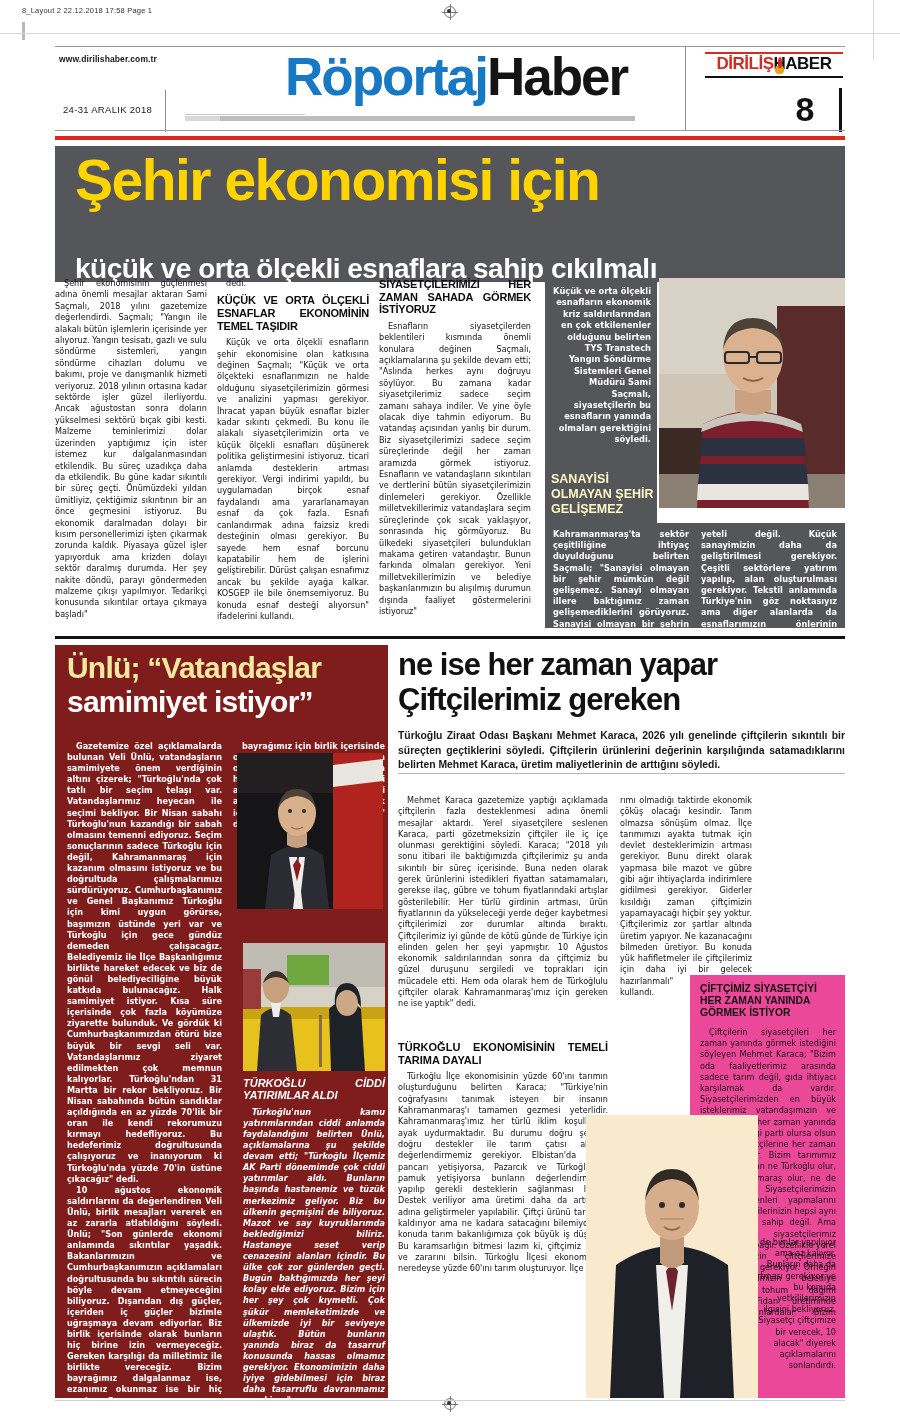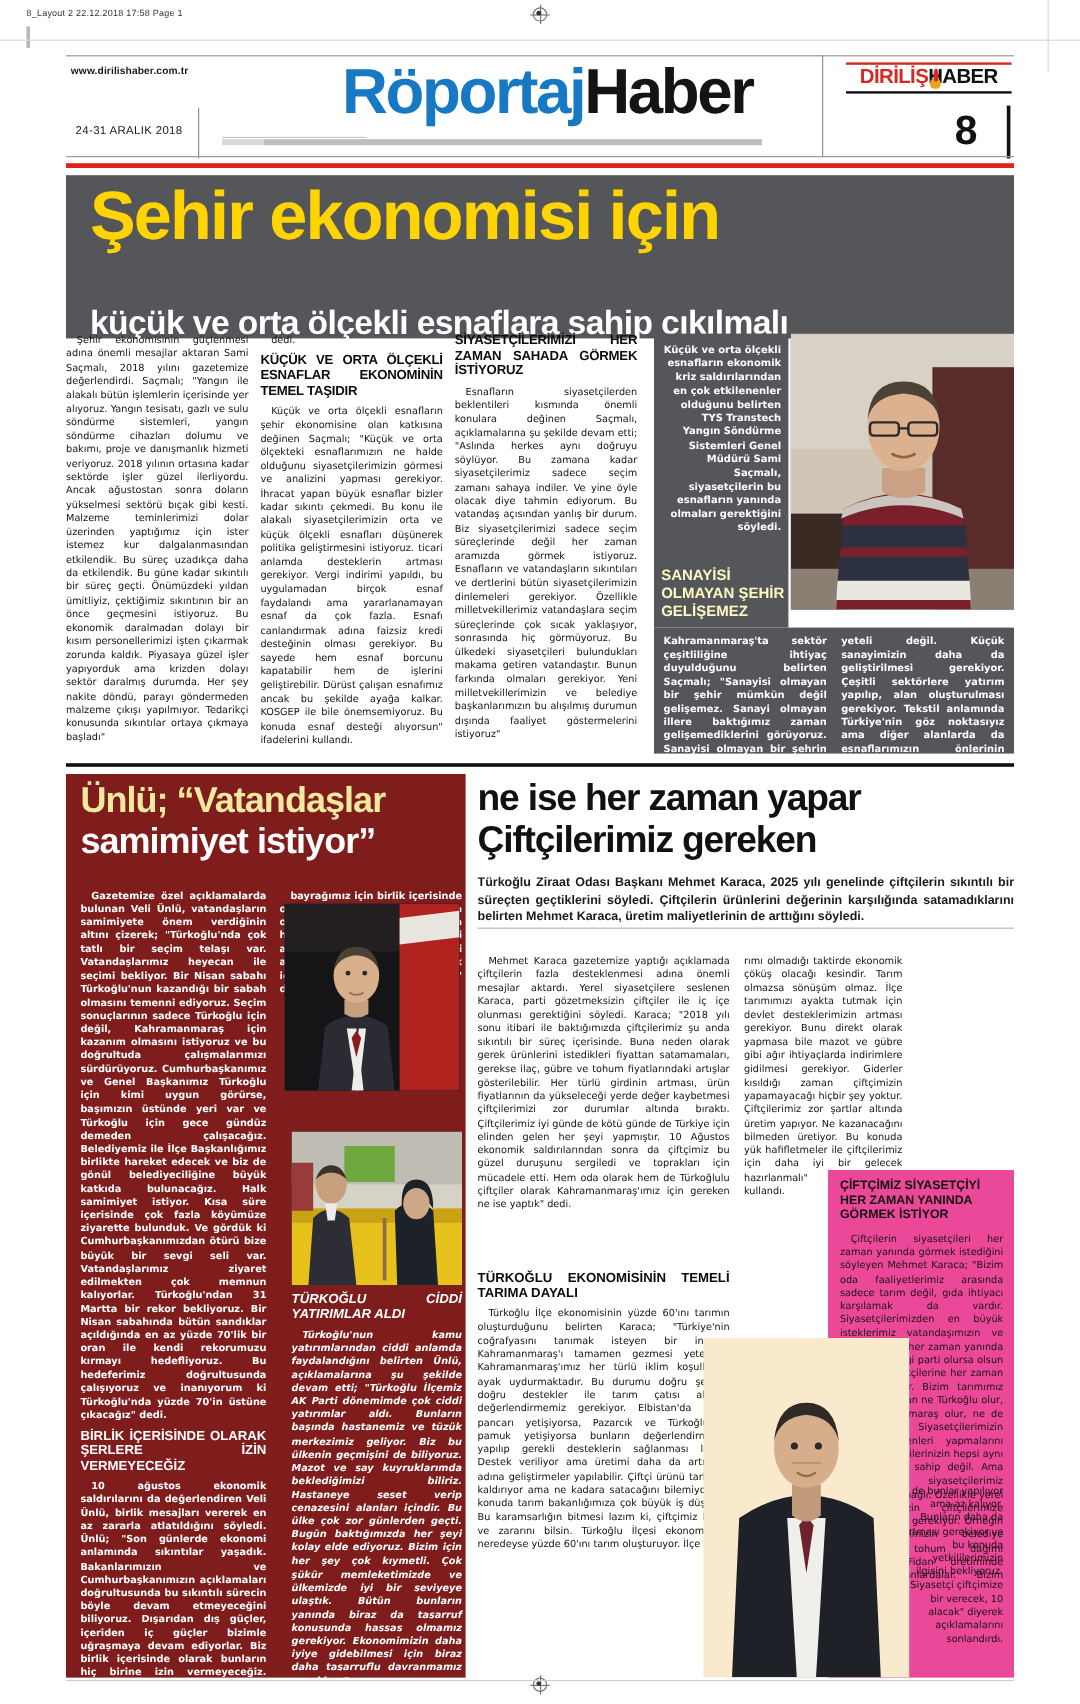--- a/index.html
+++ b/index.html
@@ -104,21 +104,21 @@
   .a3{position:absolute;left:398px;top:645px;width:447px;height:753px;}
   .a3 .h1{position:absolute;left:0;top:2px;width:447px;font-size:31px;font-weight:700;line-height:35px;
           letter-spacing:-1px;color:#111;}
   .a3 .lead{position:absolute;left:0;top:84px;width:447px;font-size:10.4px;line-height:14.6px;color:#1a1a1a;
             font-weight:700;text-align:justify;}
   .a3 .lead span{border-bottom:1px solid #b9b9b9;display:block;}
   .a3 .bodyL{position:absolute;left:0;top:150px;width:210px;font-size:8.1px;line-height:11.3px;color:#121212;
              text-align:justify;font-family:"DejaVu Sans", sans-serif;}
   .a3 .bodyR{position:absolute;left:222px;top:150px;width:132px;font-size:8.1px;line-height:11.3px;color:#121212;
              text-align:justify;font-family:"DejaVu Sans", sans-serif;}
-  .a3 .bodyL2{position:absolute;left:0;top:414px;width:210px;font-size:8.1px;line-height:11.3px;color:#121212;
+  .a3 .bodyL2{position:absolute;left:0;top:396px;width:210px;font-size:8.1px;line-height:11.3px;color:#121212;
               text-align:justify;font-family:"DejaVu Sans", sans-serif;}
   .a3 .subh{font-size:11px;font-weight:700;line-height:12.6px;margin:4px 0 5px 0;color:#0c0c0c;
             font-family:"Liberation Sans", sans-serif;}
   .ybox{position:absolute;left:292px;top:330px;width:155px;height:423px;background:#ec4899;}
   .ybox .yh{position:absolute;left:10px;top:8px;width:136px;font-size:10.3px;font-weight:700;line-height:12px;color:#111;}
   .ybox .yt{position:absolute;left:10px;top:52px;width:136px;font-size:8.1px;line-height:11.2px;color:#141414;
             text-align:justify;font-family:"DejaVu Sans", sans-serif;}
   .ybox .yt2{position:absolute;left:62px;top:262px;width:84px;font-size:8.1px;line-height:11.2px;color:#141414;
              text-align:right;font-family:"DejaVu Sans", sans-serif;}
   .photo4{position:absolute;left:188px;top:470px;width:172px;height:283px;overflow:hidden;}
@@ -234,21 +234,20 @@
 
   <div class="mid-rule"></div>
 
   <div class="a2">
     <div class="h1">
       <span class="cream">Ünlü; “Vatandaşlar</span>
       <span>samimiyet istiyor”</span>
     </div>
     <div class="body">
       <div style="text-indent:9px">Gazetemize özel açıklamalarda bulunan Veli Ünlü, vatandaşların samimiyete önem verdiğinin altını çizerek; "Türkoğlu'nda çok tatlı bir seçim telaşı var. Vatandaşlarımız heyecan ile seçimi bekliyor. Bir Nisan sabahı Türkoğlu'nun kazandığı bir sabah olmasını temenni ediyoruz. Seçim sonuçlarının sadece Türkoğlu için değil, Kahramanmaraş için kazanım olmasını istiyoruz ve bu doğrultuda çalışmalarımızı sürdürüyoruz. Cumhurbaşkanımız ve Genel Başkanımız Türkoğlu için kimi uygun görürse, başımızın üstünde yeri var ve Türkoğlu için gece gündüz demeden çalışacağız. Belediyemiz ile İlçe Başkanlığımız birlikte hareket edecek ve biz de gönül belediyeciliğine büyük katkıda bulunacağız. Halk samimiyet istiyor. Kısa süre içerisinde çok fazla köyümüze ziyarette bulunduk. Ve gördük ki Cumhurbaşkanımızdan ötürü bize büyük bir sevgi seli var. Vatandaşlarımız ziyaret edilmekten çok memnun kalıyorlar. Türkoğlu'ndan 31 Martta bir rekor bekliyoruz. Bir Nisan sabahında bütün sandıklar açıldığında en az yüzde 70'lik bir oran ile kendi rekorumuzu kırmayı hedefliyoruz. Bu hedeferimiz doğrultusunda çalışıyoruz ve inanıyorum ki Türkoğlu'nda yüzde 70'in üstüne çıkacağız" dedi.</div>
-      <div class="subh">BİRLİK İÇERİSİNDE OLARAK ŞERLERE İZİN VERMEYECEĞİZ</div>
       <div style="text-indent:9px">10 ağustos ekonomik saldırılarını da değerlendiren Veli Ünlü, birlik mesajları vererek en az zararla atlatıldığını söyledi. Ünlü; "Son günlerde ekonomi anlamında sıkıntılar yaşadık. Bakanlarımızın ve Cumhurbaşkanımızın açıklamaları doğrultusunda bu sıkıntılı sürecin böyle devam etmeyeceğini biliyoruz. Dışarıdan dış güçler, içeriden iç güçler bizimle uğraşmaya devam ediyorlar. Biz birlik içerisinde olarak bunların hiç birine izin vermeyeceğiz. Gereken karşılığı da milletimiz ile birlikte vereceğiz. Bizim bayrağımız dalgalanmaz ise, ezanımız okunmaz ise bir hiç sayılırız. Ezanımız ve</div>
     </div>
     <div class="body2">
       <div style="text-indent:9px;min-height:1px">bayrağımız için birlik içerisinde olacağız. Dolar ne kadar olursa olsun, vatan olmadıktan sonra hiçbir işe yaramaz. Hem ekonomi anlamında hem de ekonomi anlamında da herkesin birlik içerisinde olması gerekiyor" dedi.</div>
     </div>
 
     <div class="photo2">
       <svg class="ph" viewBox="0 0 146 156" preserveAspectRatio="xMidYMid slice">
         <rect width="146" height="156" fill="#151518"></rect>
         <rect x="0" y="0" width="146" height="40" fill="#231f20"></rect>
@@ -291,21 +290,21 @@
       <div style="text-indent:9px">Türkoğlu'nun kamu yatırımlarından ciddi anlamda faydalandığını belirten Ünlü, açıklamalarına şu şekilde devam etti; "Türkoğlu İlçemiz AK Parti dönemimde çok ciddi yatırımlar aldı. Bunların başında hastanemiz ve tüzük merkezimiz geliyor. Biz bu ülkenin geçmişini de biliyoruz. Mazot ve say kuyruklarımda beklediğimizi biliriz. Hastaneye seset verip cenazesini alanları içindir. Bu ülke çok zor günlerden geçti. Bugün baktığımızda her şeyi kolay elde ediyoruz. Bizim için her şey çok kıymetli. Çok şükür memleketimizde ve ülkemizde iyi bir seviyeye ulaştık. Bütün bunların yanında biraz da tasarruf konusunda hassas olmamız gerekiyor. Ekonomimizin daha iyiye gidebilmesi için biraz daha tasarruflu davranmamız gerekiyor"</div>
     </div>
   </div>
 
   <div class="a3">
     <div class="h1">
       <div>ne ise her zaman yapar</div>
       <div>Çiftçilerimiz gereken</div>
     </div>
     <div class="lead">
-      <span>Türkoğlu Ziraat Odası Başkanı Mehmet Karaca, 2025 yılı genelinde çiftçilerin sıkıntılı bir süreçten geçtiklerini söyledi. Çiftçilerin ürünlerini değerinin karşılığında satamadıklarını belirten Mehmet Karaca, üretim maliyetlerinin de arttığını söyledi.</span>
+      <span>Türkoğlu Ziraat Odası Başkanı Mehmet Karaca, 2026 yılı genelinde çiftçilerin sıkıntılı bir süreçten geçtiklerini söyledi. Çiftçilerin ürünlerini değerinin karşılığında satamadıklarını belirten Mehmet Karaca, üretim maliyetlerinin de arttığını söyledi.</span>
     </div>
     <div class="bodyL">
       <div style="text-indent:9px">Mehmet Karaca gazetemize yaptığı açıklamada çiftçilerin fazla desteklenmesi adına önemli mesajlar aktardı. Yerel siyasetçilere seslenen Karaca, parti gözetmeksizin çiftçiler ile iç içe olunması gerektiğini söyledi. Karaca; "2018 yılı sonu itibari ile baktığımızda çiftçilerimiz şu anda sıkıntılı bir süreç içerisinde. Buna neden olarak gerek ürünlerini istedikleri fiyattan satamamaları, gerekse ilaç, gübre ve tohum fiyatlarındaki artışlar gösterilebilir. Her türlü girdinin artması, ürün fiyatlarının da yükseleceği yerde değer kaybetmesi çiftçilerimizi zor durumlar altında bıraktı.  Çiftçilerimiz iyi günde de kötü günde de Türkiye için elinden gelen her şeyi yapmıştır. 10 Ağustos ekonomik saldırılarından sonra da çiftçimiz bu güzel duruşunu sergiledi ve toprakları için mücadele etti. Hem oda olarak hem de Türkoğlulu çiftçiler olarak Kahramanmaraş'ımız için gereken ne ise yaptık" dedi.</div>
     </div>
     <div class="bodyR">
       <div>rımı olmadığı taktirde ekonomik çöküş olacağı kesindir. Tarım olmazsa sönüşüm olmaz. İlçe tarımımızı ayakta tutmak için devlet desteklerimizin artması gerekiyor. Bunu direkt olarak yapmasa bile mazot ve gübre gibi ağır ihtiyaçlarda indirimlere gidilmesi gerekiyor. Giderler kısıldığı zaman çiftçimizin yapamayacağı hiçbir şey yoktur. Çiftçilerimiz zor şartlar altında üretim yapıyor. Ne kazanacağını bilmeden üretiyor. Bu konuda yük hafifletmeler ile çiftçilerimiz için daha iyi bir gelecek hazırlanmalı" ifadelerini kullandı.</div>
     </div>
     <div class="bodyL2">
       <div class="subh" style="margin-top:0">TÜRKOĞLU EKONOMİSİNİN TEMELİ TARIMA DAYALI</div>
       <div style="text-indent:9px">Türkoğlu İlçe ekonomisinin yüzde 60'ını tarımın oluşturduğunu belirten Karaca; "Türkiye'nin coğrafyasını tanımak isteyen bir insanın Kahramanmaraş'ı tamamen gezmesi yeterlidir. Kahramanmaraş'ımız her türlü iklim koşullarına ayak uydurmaktadır. Bu durumu doğru şekilde doğru destekler ile tarım çatısı altında değerlendirmemiz gerekiyor. Elbistan'da şeker pancarı yetişiyorsa, Pazarcık ve Türkoğlu'nda pamuk yetişiyorsa bunların değerlendirmeleri yapılıp gerekli desteklerin sağlanması lazım. Destek veriliyor ama üretimi daha da artırmak adına geliştirmeler yapılabilir. Çiftçi ürünü tarladan kaldırıyor ama ne kadara satacağını bilemiyor. Bu konuda tarım bakanlığımıza çok büyük iş düşüyor. Bu karamsarlığın bitmesi lazım ki, çiftçimiz karını ve zararını bilsin. Türkoğlu İlçesi ekonomisinin neredeyse yüzde 60'ını tarım oluşturuyor. İlçe ta-</div>

